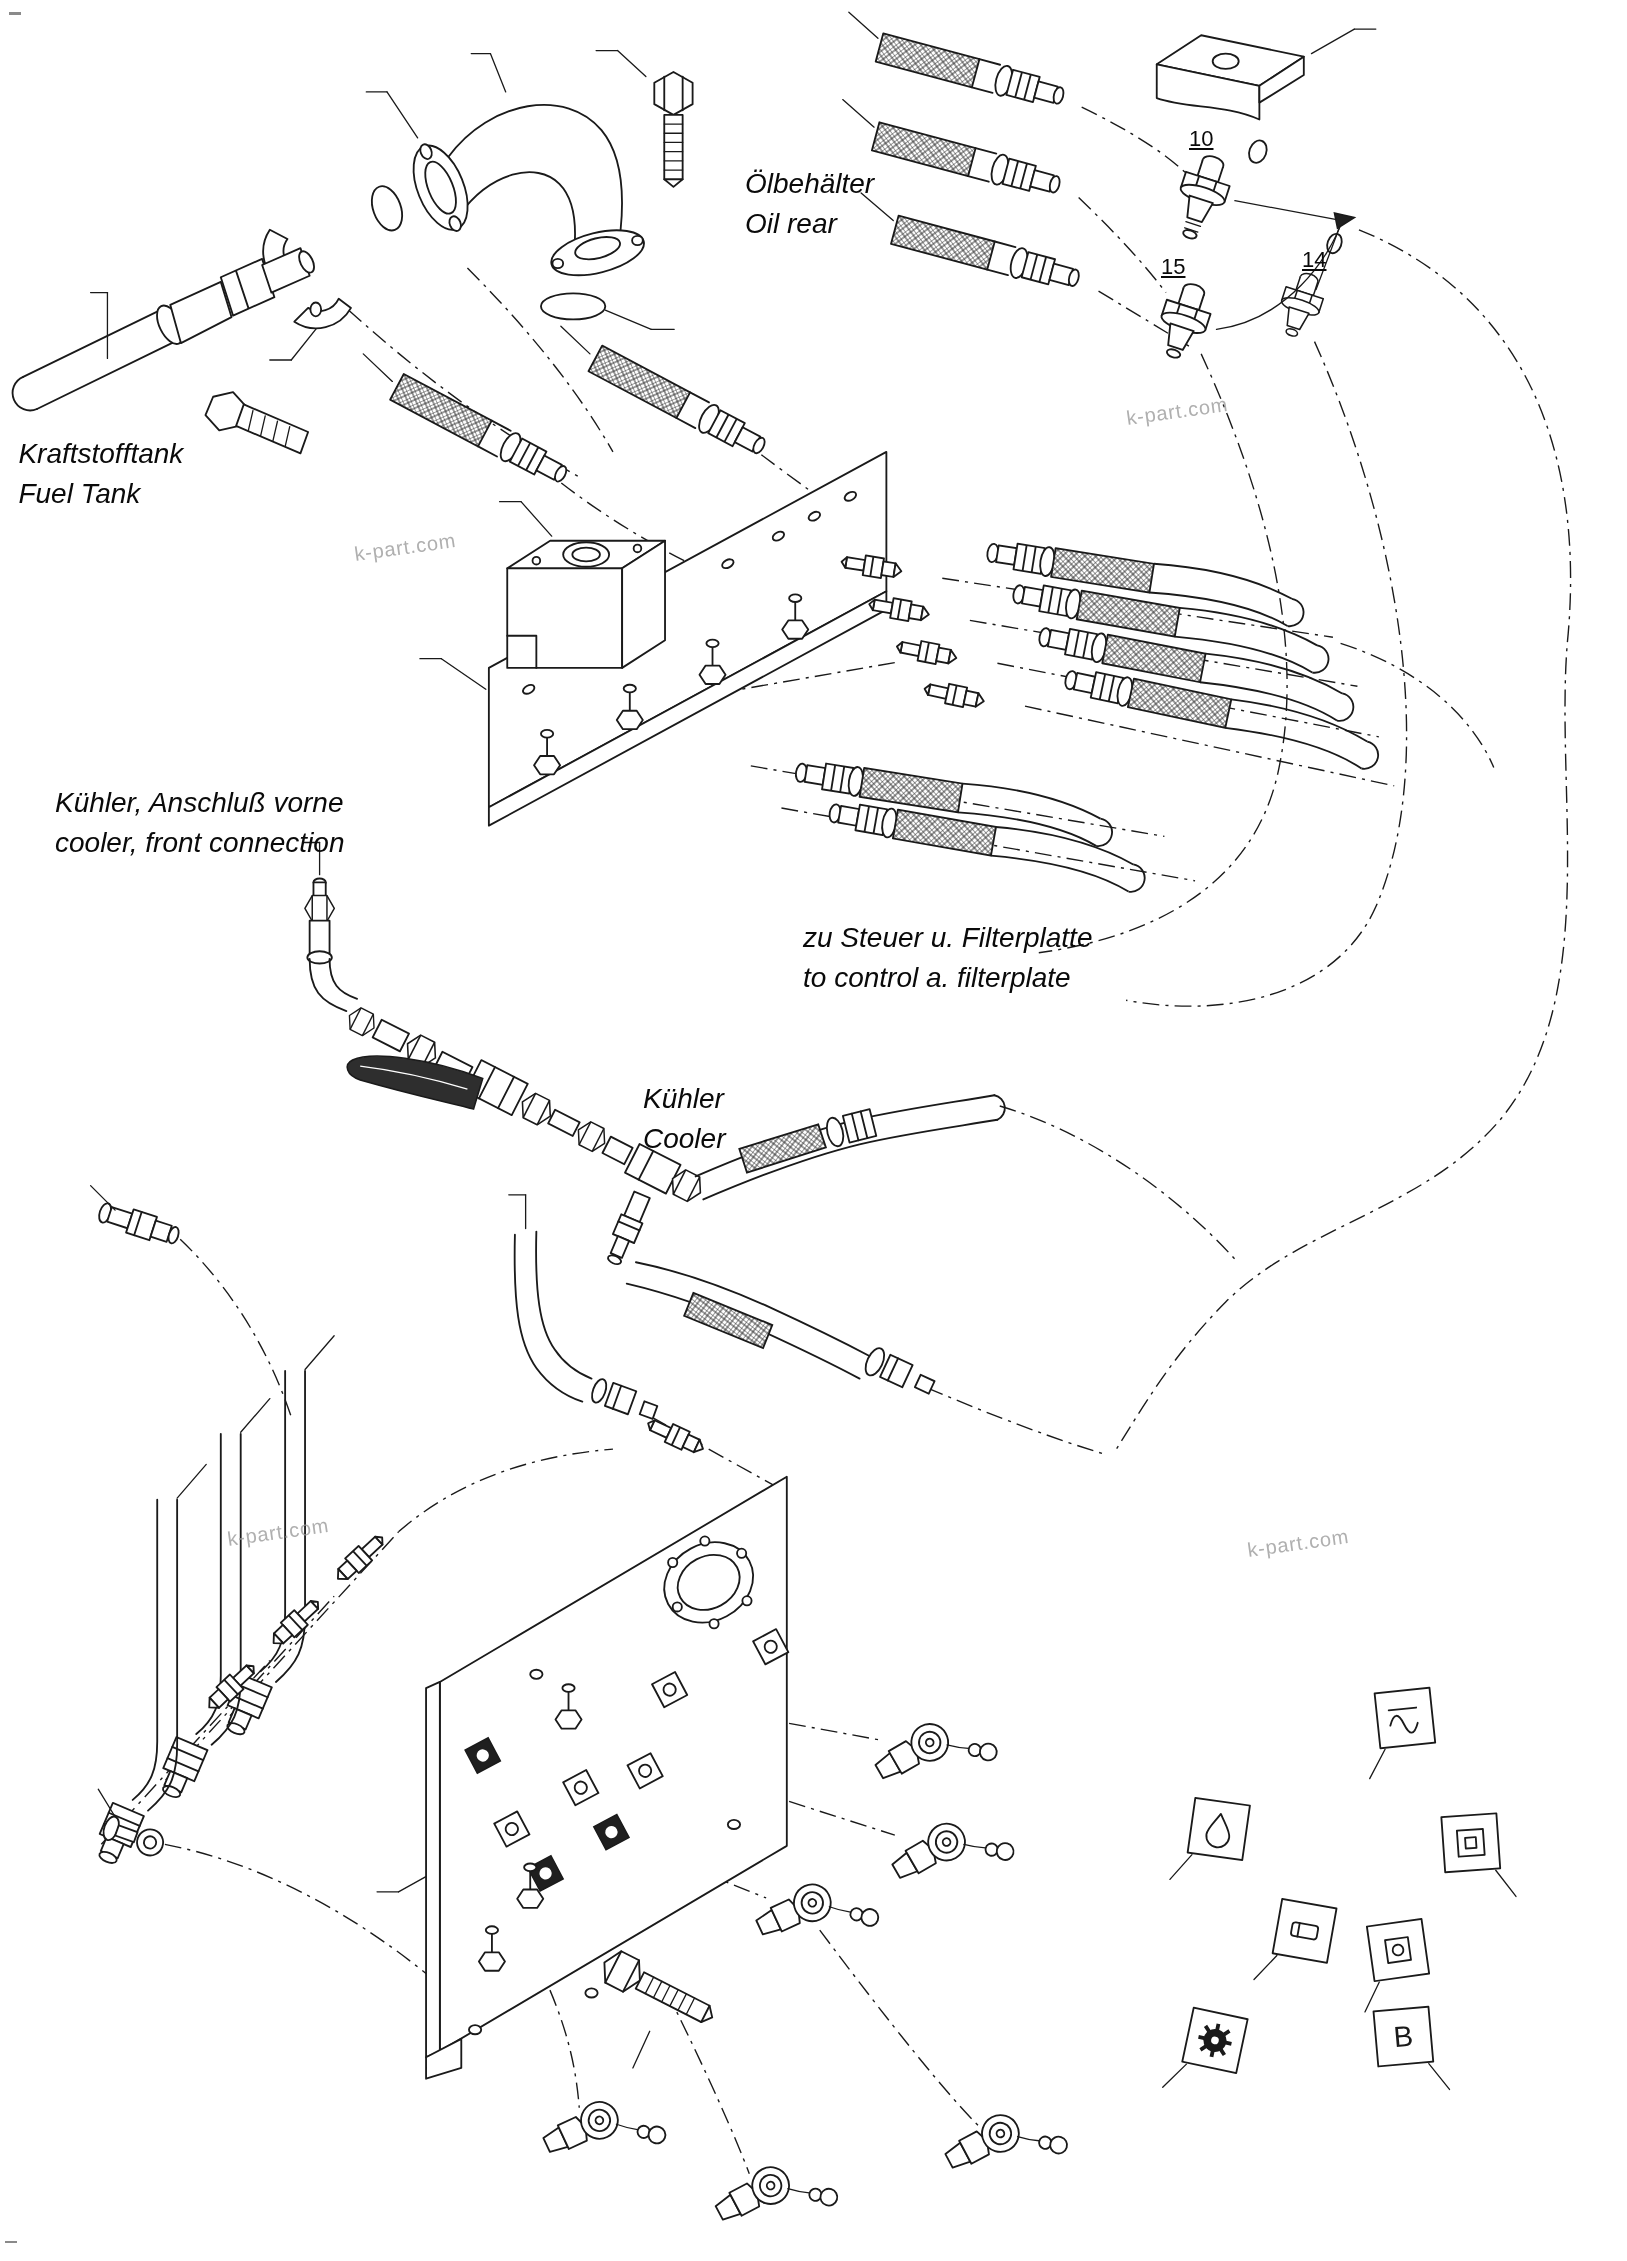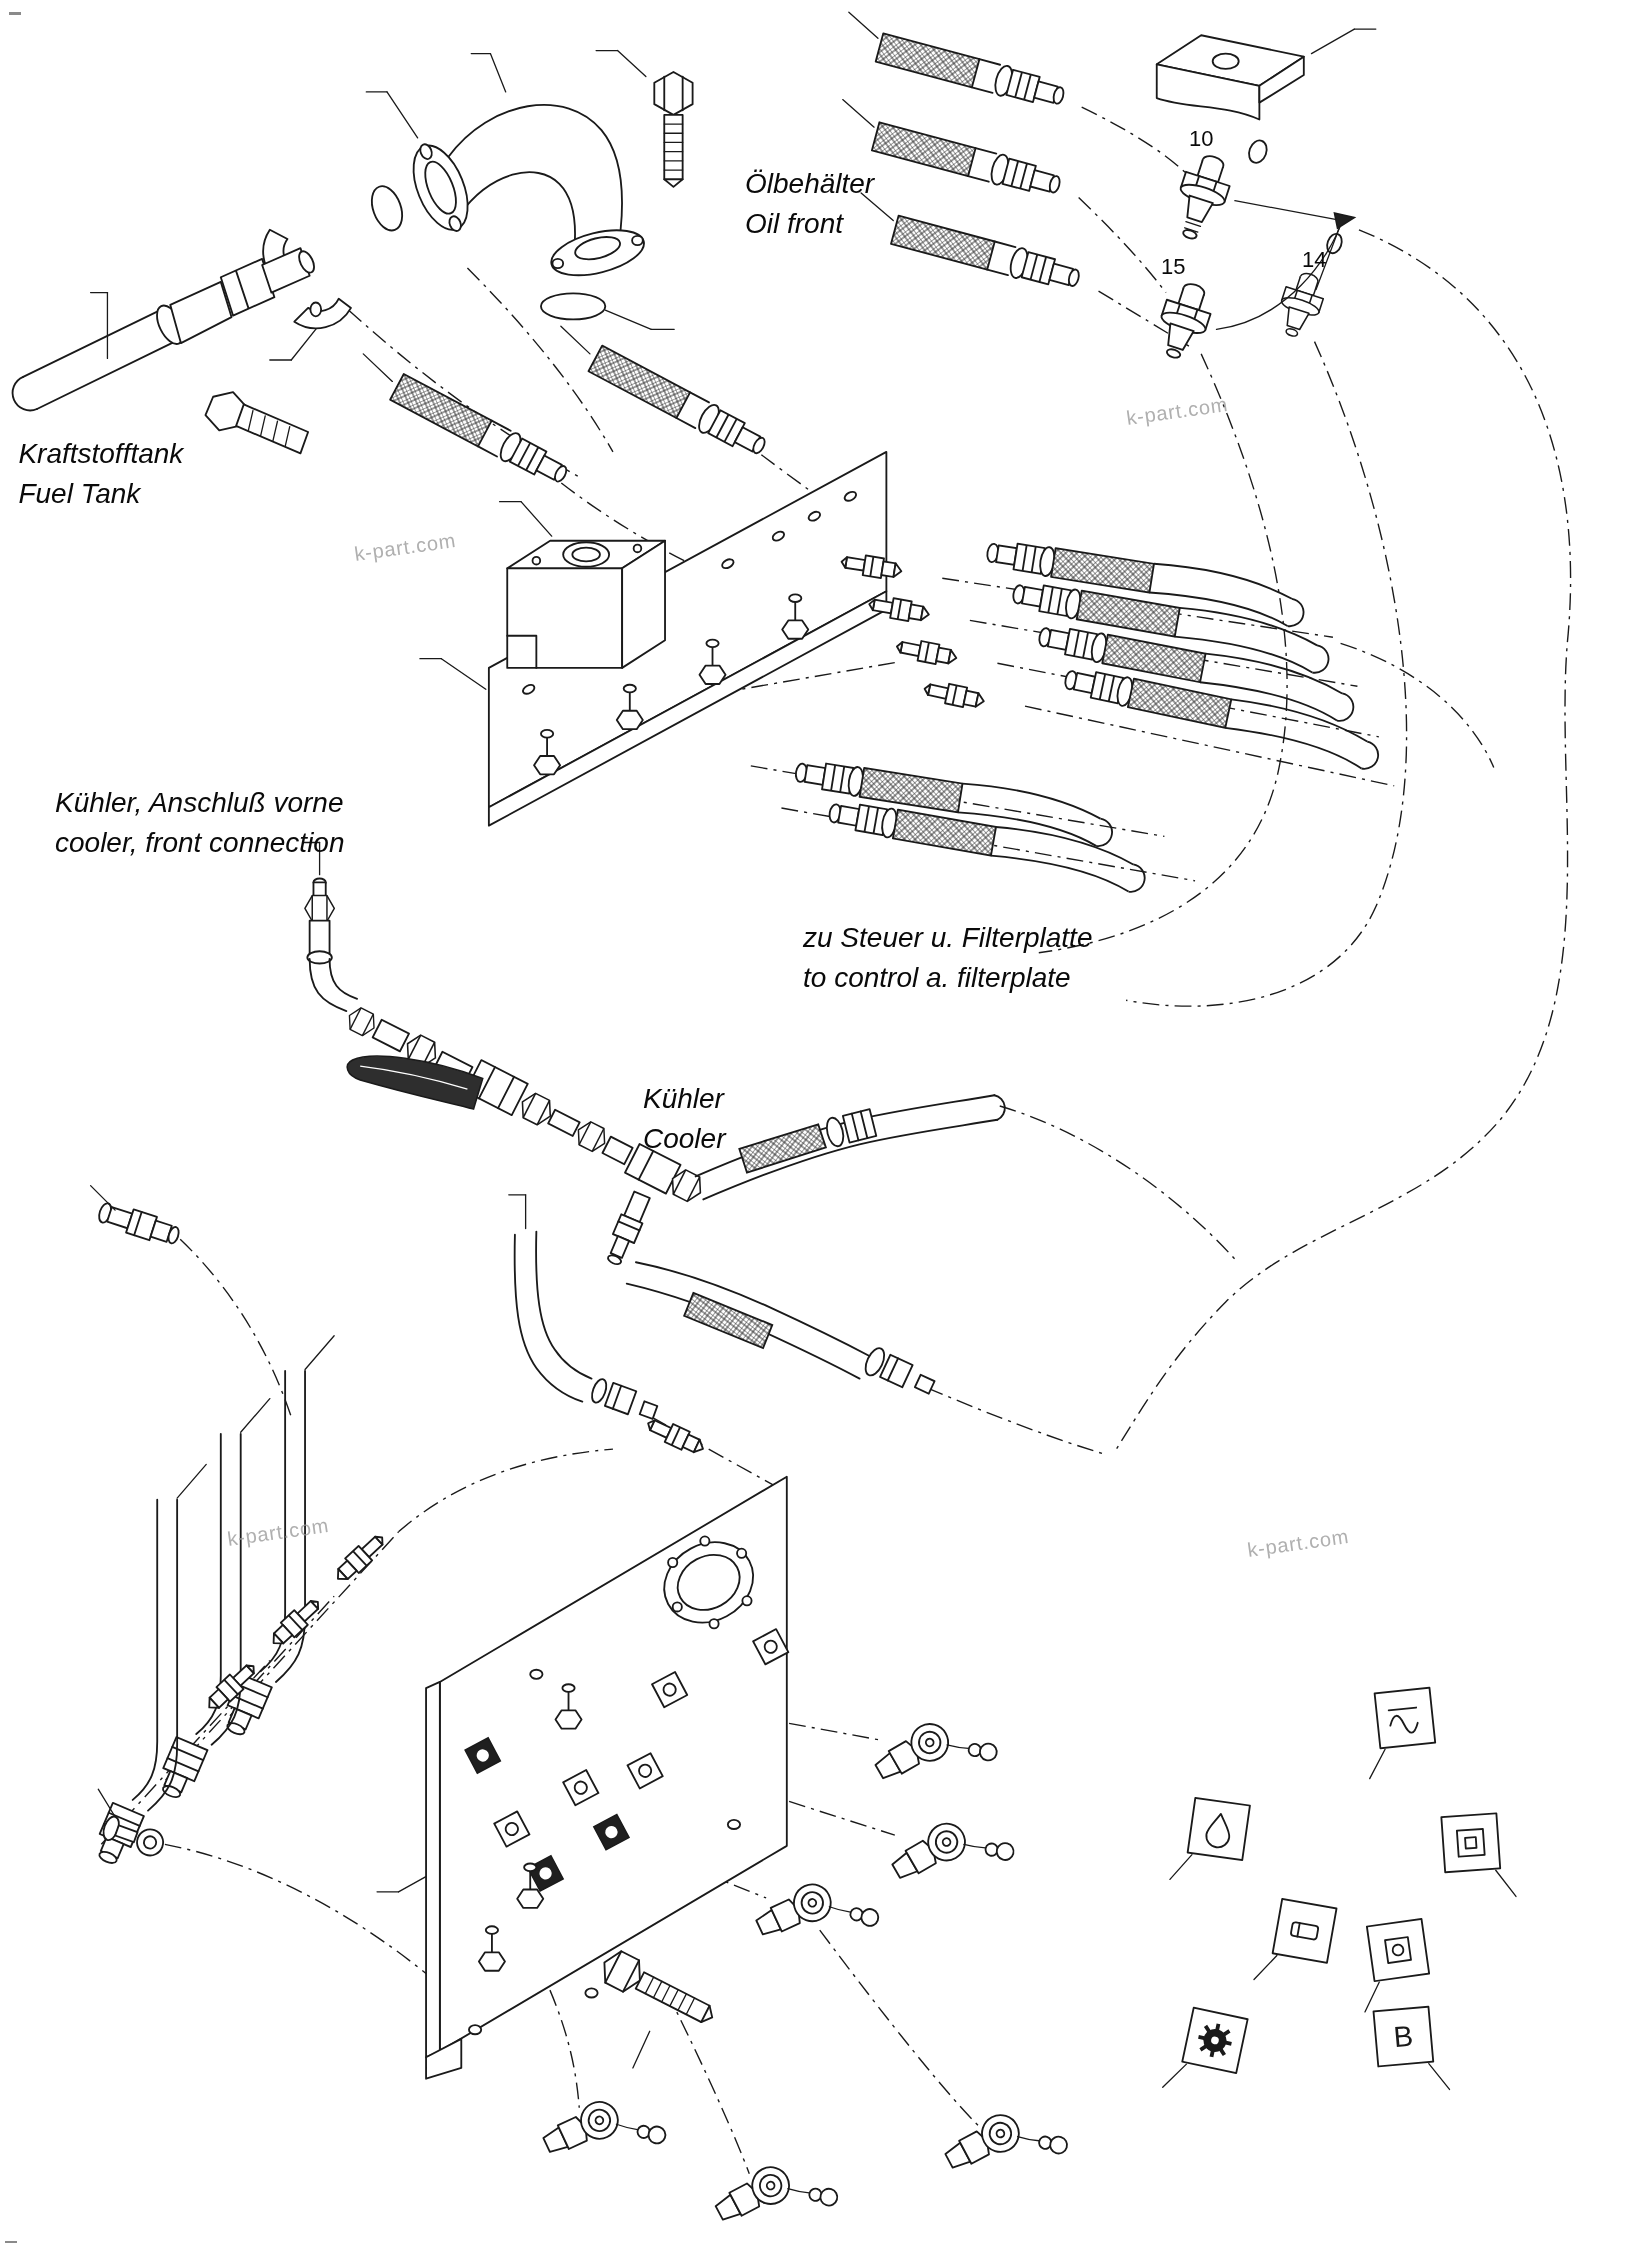--- a/index.html
+++ b/index.html
@@ -4,21 +4,21 @@
 <style>
   html,body{margin:0;padding:0;}
   body{
     width:1628px;height:2261px;background:#ffffff;
     font-family:"Liberation Sans", sans-serif;color:#0a0a0a;
     position:relative;overflow:hidden;
   }
   .stage{position:absolute;left:0;top:0;width:1628px;height:2261px;}
   .diagram-canvas{position:absolute;left:0;top:0;}
   .label{position:absolute;font-size:28px;line-height:1.42;white-space:nowrap;color:#0a0a0a;font-style:italic;}
-  .part-number{position:absolute;font-size:22px;color:#0a0a0a;}
+  .part-number{position:absolute;font-size:22px;color:#0a0a0a;text-decoration:underline;}
   .watermark{position:absolute;font-size:20px;color:#9c9c9c;opacity:.8;
     transform:rotate(-8deg);letter-spacing:0.8px;}
   .crop{position:absolute;width:12.3px;height:2.3px;background:#8a8a8a;}
   
   .ln{fill:none;stroke:#1a1a1a;stroke-width:2.4px;stroke-linecap:round;stroke-linejoin:round;}
   .t{fill:none;stroke:#1a1a1a;stroke-width:1.7px;stroke-linecap:round;}
   .dd{fill:none;stroke:#1a1a1a;stroke-width:1.8px;stroke-dasharray:22 8 4 8;}
   .w{fill:#ffffff;stroke:#1a1a1a;stroke-width:2.4px;stroke-linejoin:round;}
   .braid{fill:url(#braid);stroke:#1a1a1a;stroke-width:2.4px;}
   .dk{fill:#1f1f1f;stroke:#1a1a1a;stroke-width:2px;}
@@ -600,21 +600,21 @@
     <g transform="translate(1832,2659) rotate(-5)">
       <rect class="w" x="-36" y="-36" width="72" height="72"></rect>
       <text text-anchor="middle" x="0" y="13" font-size="38" fill="#1a1a1a" font-family="Liberation Sans, sans-serif">B</text>
       <line class="t" x1="30" y1="38" x2="54" y2="74"></line>
     </g>
   </g>
 </svg>
 
 <div class="label" style="left:745px;top:164px">
   <div>Ölbehälter</div>
-  <div>Oil front</div>
+  <div>Oil rear</div>
 </div>
 
 
 <div class="label" style="left:18.4px;top:434px">
   <div>Kraftstofftank</div>
   <div>Fuel Tank</div>
 </div>
 
 <div class="label" style="left:803px;top:918px">
   <div>zu Steuer u. Filterplatte</div>

